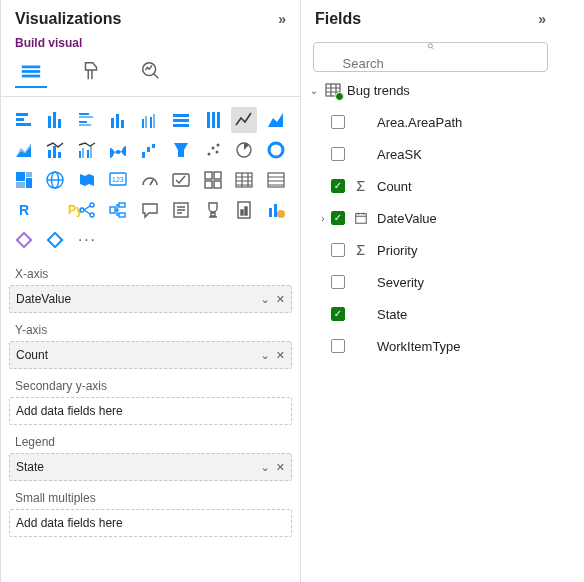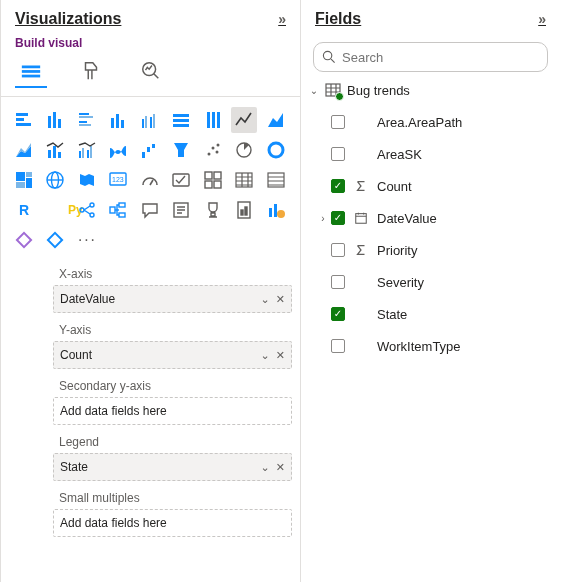--- a/index.html
+++ b/index.html
@@ -21,21 +21,20 @@
   .pane.viz { width: 300px; }
   .pane.fields { width: 260px; }
   .pane-header {
     display: flex;
     align-items: center;
     justify-content: space-between;
     padding: 10px 14px 6px 14px;
     font-size: 16px;
     font-weight: 600;
     color: #252423;
-    text-decoration: underline;
   }
   .collapse-icon { font-size: 14px; color: #605e5c; cursor: pointer; }
   .subhead { font-size: 12px; color: #701a75; padding: 2px 14px 6px 14px; font-weight: 600; }
   .tabs-row {
     display: flex;
     gap: 28px;
     padding: 0 14px 8px 14px;
     border-bottom: 1px solid #e1dfdd;
   }
   .tab-ic {
@@ -73,21 +72,21 @@
   .viz-cell .r  { color: #118dff; font-weight: 700; font-size: 14px; }
   .viz-cell .diamond {
     width:12px;height:12px;transform:rotate(45deg);border:2px solid #a06cd5;
   }
   .viz-cell .diamond2 {
     width:12px;height:12px;transform:rotate(45deg);border:2px solid #118dff;
   }
   .viz-cell .dots { font-size:16px; letter-spacing:1px; color:#605e5c;}
   
   .wells { padding: 6px 8px 0 8px; }
-  .well { margin-bottom: 6px; margin-left: 44px; }
+  .well { margin-bottom: 6px; }
   .well-label {
     font-size: 12px; color: #605e5c;
     padding: 4px 6px;
   }
   .well-body {
     border: 1px dashed #c8c6c4;
     background: #f3f2f1;
     border-radius: 2px;
     display: flex; align-items: center;
     padding: 0 6px;
@@ -99,25 +98,26 @@
     font-size: 12px;
     color: #252423;
   }
   .well-actions { display: flex; gap: 6px; color: #605e5c; }
   .well-actions span { cursor: pointer; font-size: 11px; }
   
   .search-wrap { padding: 8px 12px 6px 12px; }
   .search {
     display: flex; align-items: center;
     border: 1px solid #c8c6c4;
-    border-radius: 10px;
+    border-radius: 4px;
     height: 30px;
     padding: 0 8px;
     gap: 6px;
     color: #605e5c;
+    flex-direction: column;
   }
   .search input {
     border: none; outline: none; flex: 1;
     font-size: 13px; color: #252423;
     background: transparent;
   }
   .tree { padding: 0 4px 0 8px; }
   .tree-row {
     display: flex; align-items: center;
     height: 24px;

